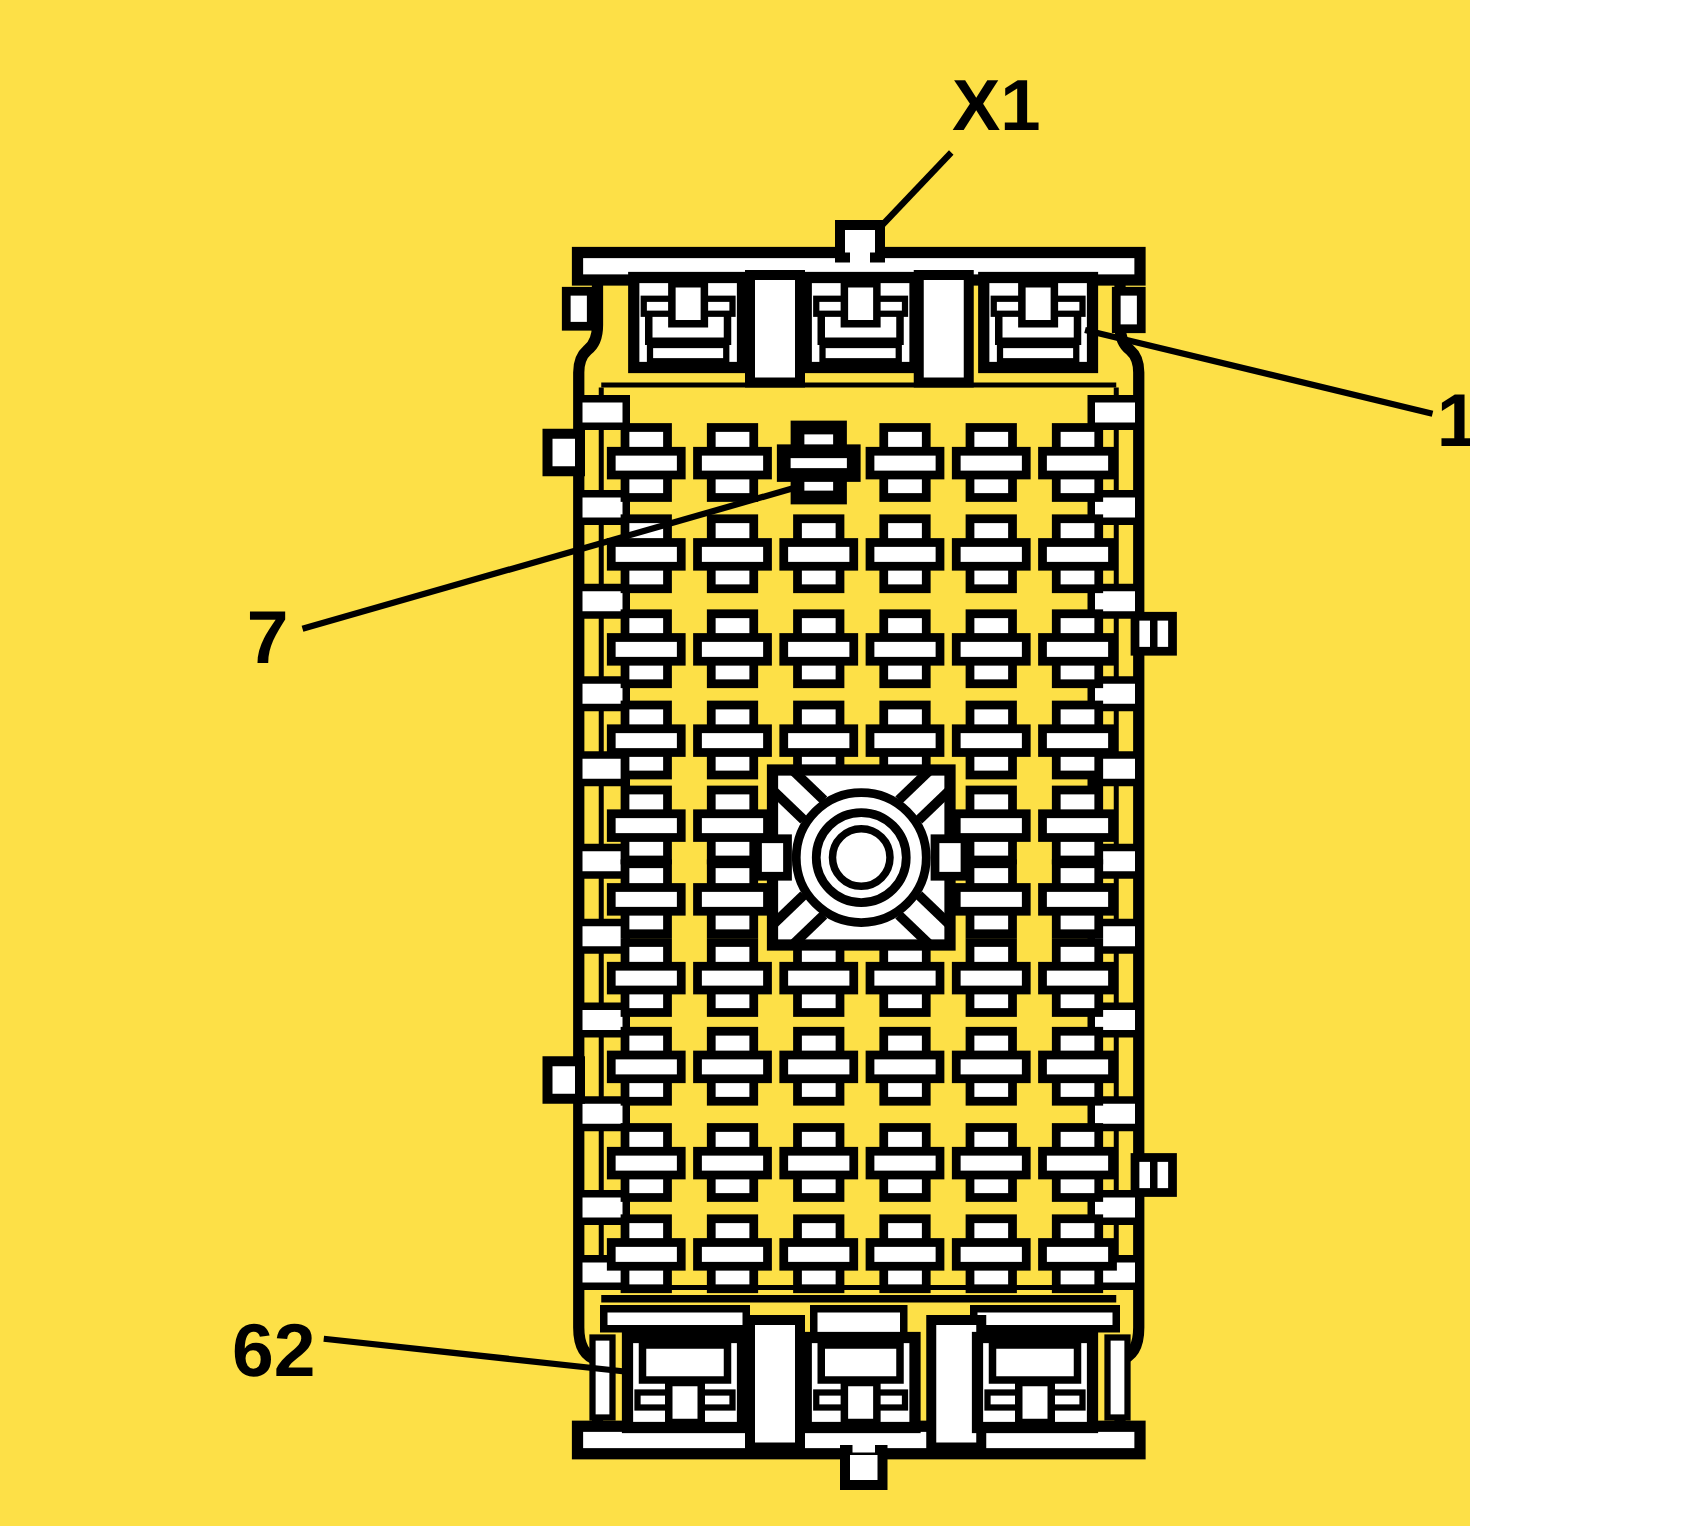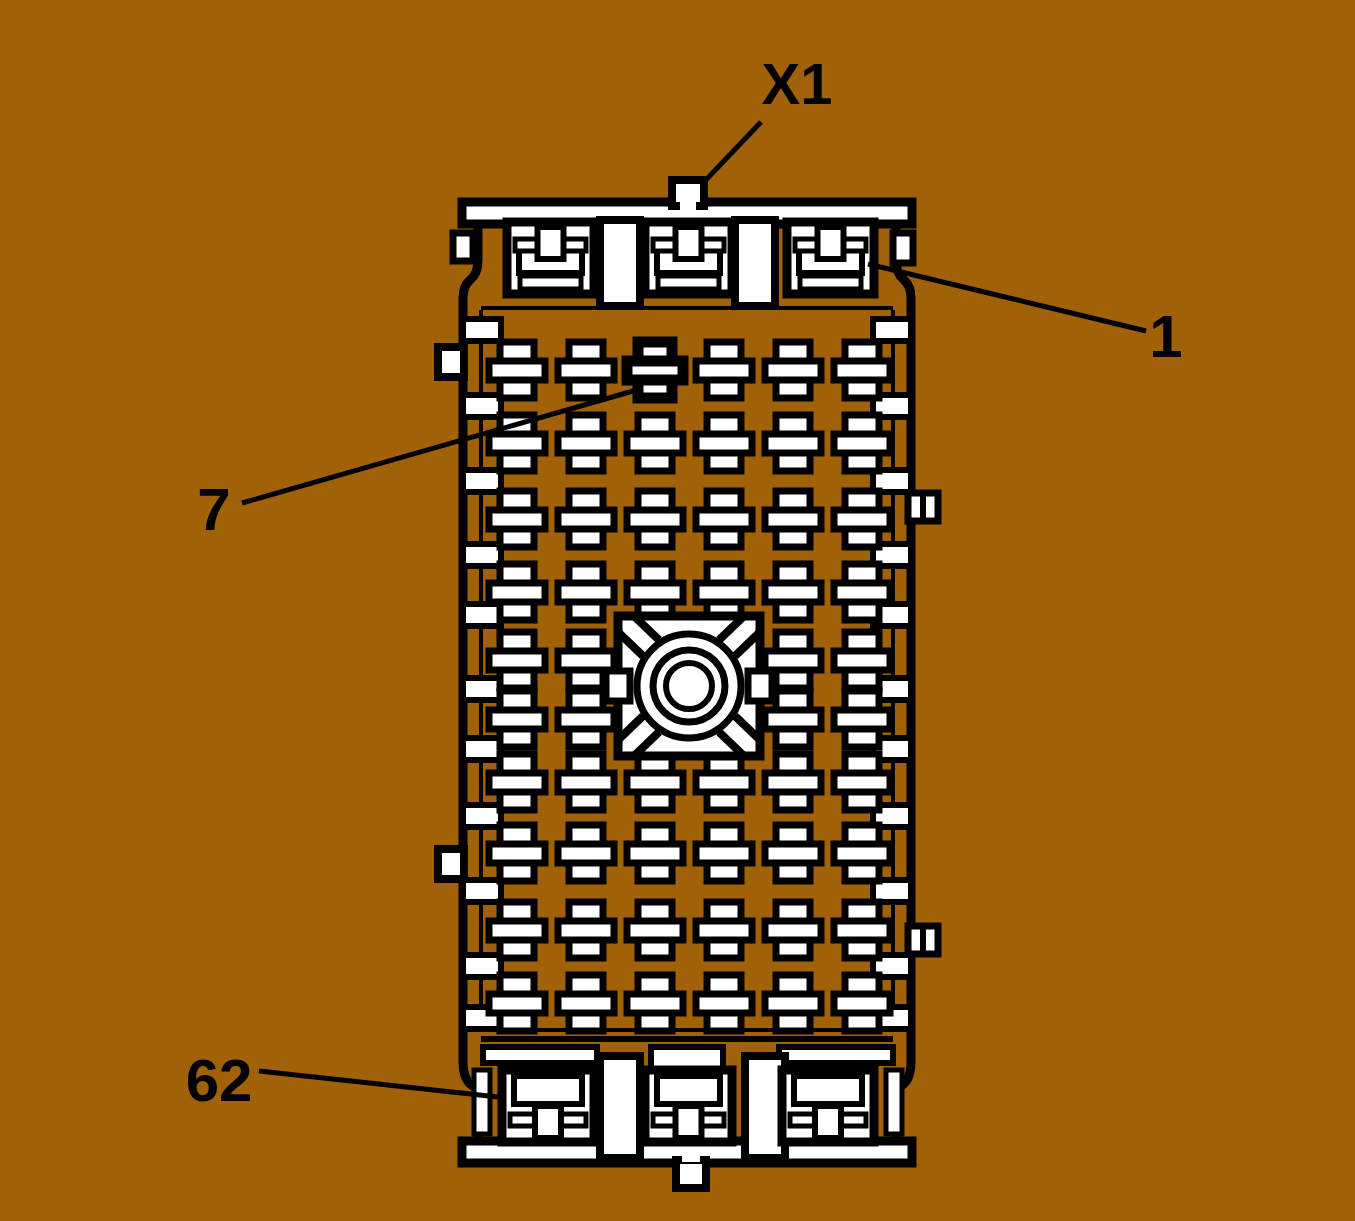--- a/index.html
+++ b/index.html
@@ -1,16 +1,16 @@
 <!DOCTYPE html>
 <html><head>
 <meta charset="utf-8">
 <style>
   html,body{margin:0;padding:0;background:#ffffff;}
-  .stage{width:1355px;height:1221px;position:relative;background:#a16207;overflow:hidden;}
+  .stage{width:1176px;height:1221px;position:relative;background:#fde047;overflow:hidden;}
   svg{display:block;}
   .callout-text{
     font-family:"Liberation Sans", sans-serif;
     font-weight:700;
     fill:#000000;
   }
 </style>
 </head>
 <body>
 

